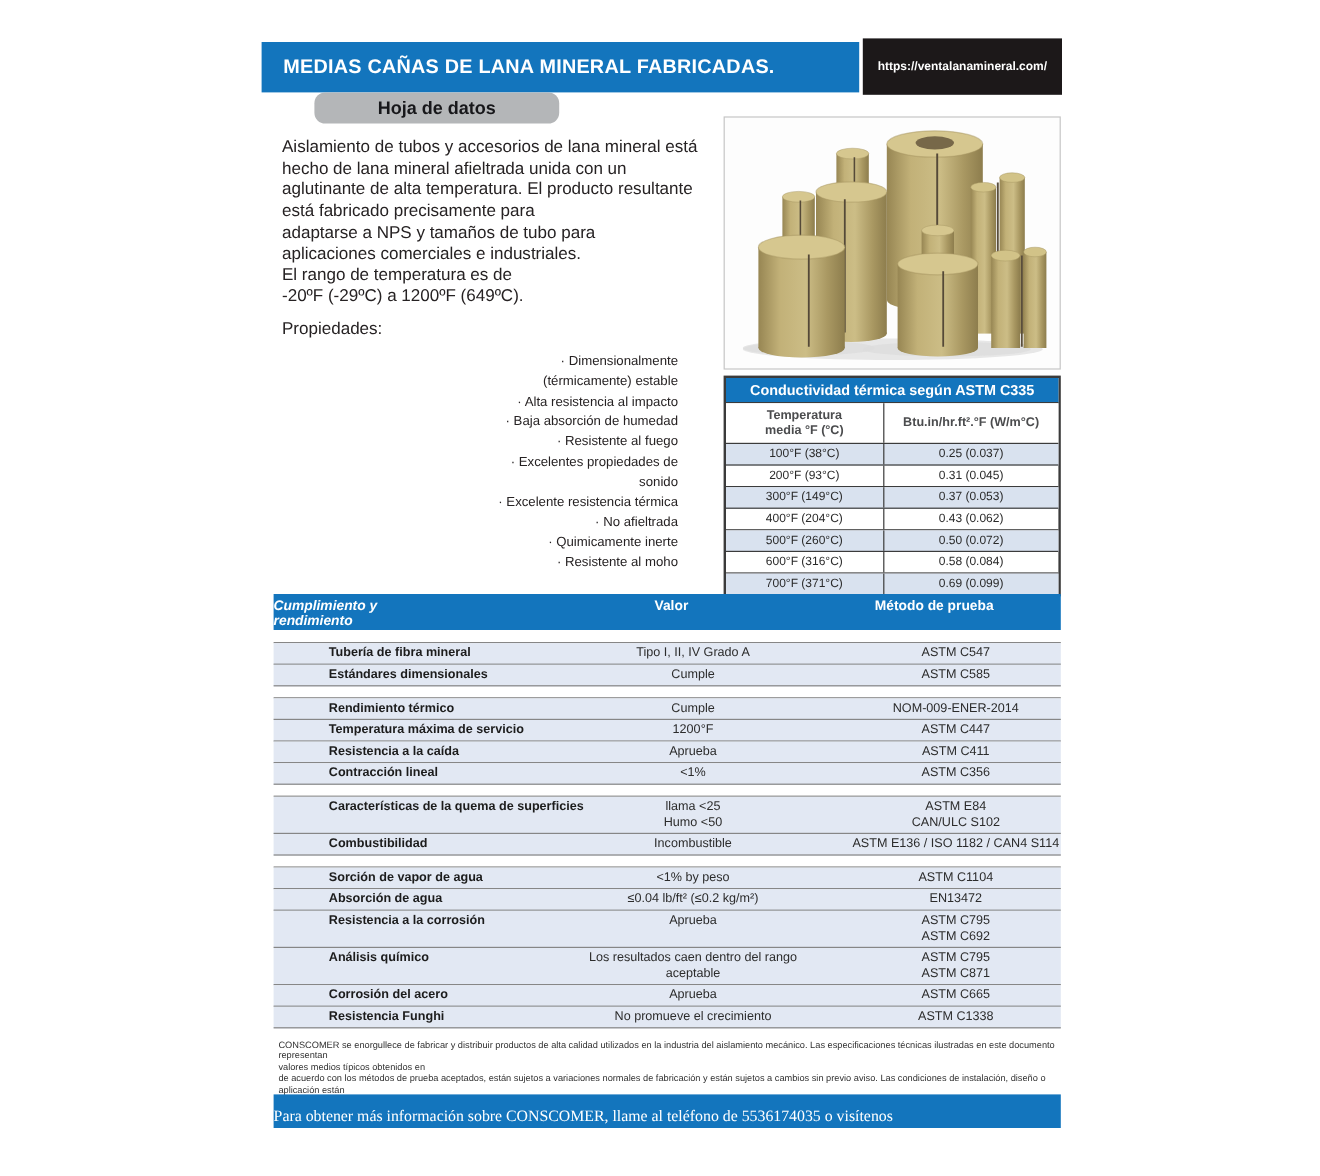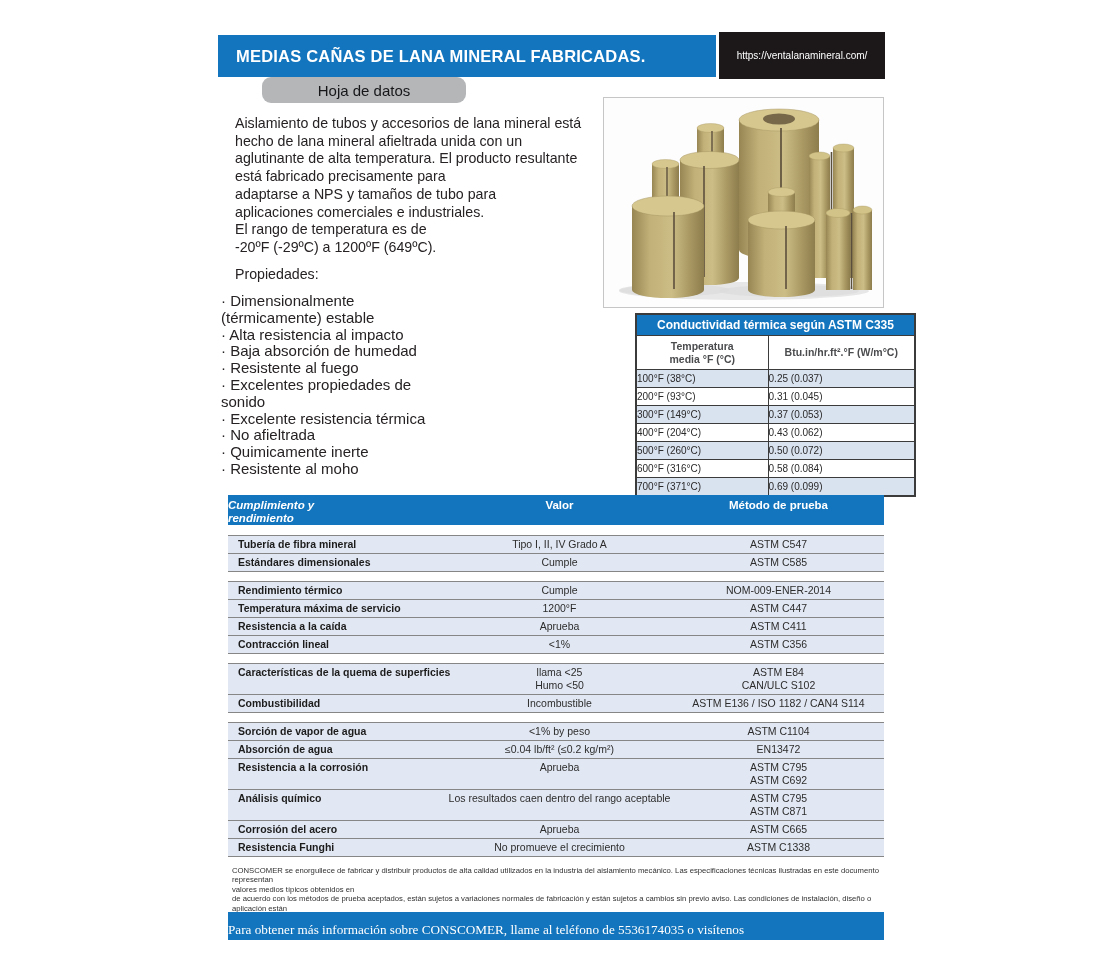--- a/index.html
+++ b/index.html
@@ -15,56 +15,56 @@
   html,body{background:#ffffff;}
   .page{position:relative;width:1100px;height:980px;background:#fff;
         font-family:"Liberation Sans","DejaVu Sans",sans-serif;color:#262223;overflow:hidden;}
 
   .header-bar{position:absolute;left:218px;top:35px;width:498px;height:42px;
         background:var(--blue);display:flex;align-items:center;text-align:center;}
   .header-bar span{color:#fff;font-weight:bold;font-size:16.5px;padding-left:18px;letter-spacing:.2px;}
 
   .url-box{position:absolute;left:719px;top:32px;width:166px;height:47px;background:var(--url-bg);
         display:flex;align-items:center;justify-content:center;}
-  .url-box span{color:#fff;font-weight:400;font-size:10px;}
+  .url-box span{color:#fff;font-weight:700;font-size:10px;}
 
   .tab{position:absolute;left:262px;top:77px;width:204px;height:26px;background:var(--tab-bg);
         border-radius:9px;display:flex;align-items:center;justify-content:center;}
-  .tab span{font-weight:normal;font-size:15px;color:#17171a;}
+  .tab span{font-weight:bold;font-size:15px;color:#17171a;}
 
   .intro{position:absolute;left:235px;top:115px;width:380px;font-size:14.2px;line-height:17.7px;}
   .props-title{position:absolute;left:235px;top:266px;font-size:14.2px;}
-  .props{position:absolute;left:221px;top:293px;width:330px;font-size:15px;line-height:16.8px;}
+  .props{position:absolute;left:235px;top:293px;width:330px;font-size:11px;line-height:16.8px;text-align:right;}
 
   .product{position:absolute;left:603px;top:97px;width:281px;height:211px;background:#fdfdfd;
         border:1px solid #c6c6c6;}
 
-  .cond{position:absolute;left:603px;top:313px;width:281px;border:2px solid var(--cond-line);background:#fff;margin-left:32px;}
+  .cond{position:absolute;left:603px;top:313px;width:281px;border:2px solid var(--cond-line);background:#fff;}
   .cond-title{background:var(--blue);color:#fff;font-weight:bold;font-size:12px;text-align:center;
         height:21px;line-height:21px;border-bottom:1px solid var(--cond-line);}
   .cond-head{display:flex;background:#fff;border-bottom:1px solid var(--cond-line);
         font-weight:bold;font-size:10.5px;color:#4b4c4e;text-align:center;}
   .cond-head .cc{display:flex;align-items:center;justify-content:center;height:33px;white-space:pre-line;line-height:12.5px;}
   .cc.c1{width:47.5%;border-right:1px solid var(--cond-line);}
   .cc.c2{width:52.5%;}
-  .crow{display:flex;font-size:10px;color:#2a2a2a;text-align:left;border-bottom:1px solid var(--cond-line);}
+  .crow{display:flex;font-size:10px;color:#2a2a2a;text-align:center;border-bottom:1px solid var(--cond-line);}
   .crow:last-child{border-bottom:none;}
   .crow .cc{height:17px;line-height:17px;display:block;}
   .crow.blue{background:var(--cond-row-blue);}
 
   .spec{position:absolute;left:228px;top:495px;width:656px;}
   .spec-head{background:var(--blue);color:#fff;display:grid;grid-template-columns:218px 227px 211px;
         font-size:11.5px;font-weight:bold;min-height:30px;padding-top:4px;align-items:start;}
   .spec-head .h1{white-space:pre-line;line-height:13px;font-style:italic;}
   .spec-head .h2,.spec-head .h3{text-align:center;line-height:13px;}
   .group{border-top:1px solid var(--line);margin-top:9px;}
   .group:first-child{margin-top:10px;}
   .srow{display:grid;grid-template-columns:218px 227px 211px;background:var(--row-blue);
         border-bottom:1px solid var(--line);font-size:10.5px;color:#2c2c2c;}
-  .srow .cell{padding:2px 0;line-height:13px;}
+  .srow .cell{padding:2px 0;line-height:13px;margin-left:36px;}
   .srow .n{padding-left:10px;font-weight:bold;white-space:nowrap;color:#1c1c1c;}
   .srow .v,.srow .m{text-align:center;white-space:pre-line;}
 
   .disclaimer{position:absolute;left:232px;top:866px;width:652px;font-size:7.7px;line-height:9.4px;color:#303030;}
 
   .bottom-bar{position:absolute;left:228px;top:912px;width:656px;height:28px;background:var(--blue);
         display:flex;align-items:center;justify-content:center;}
   .bottom-bar span{font-family:"Liberation Serif","DejaVu Serif",serif;font-size:13.2px;color:#fff;margin-top:24px;}
 </style>
 </head>

